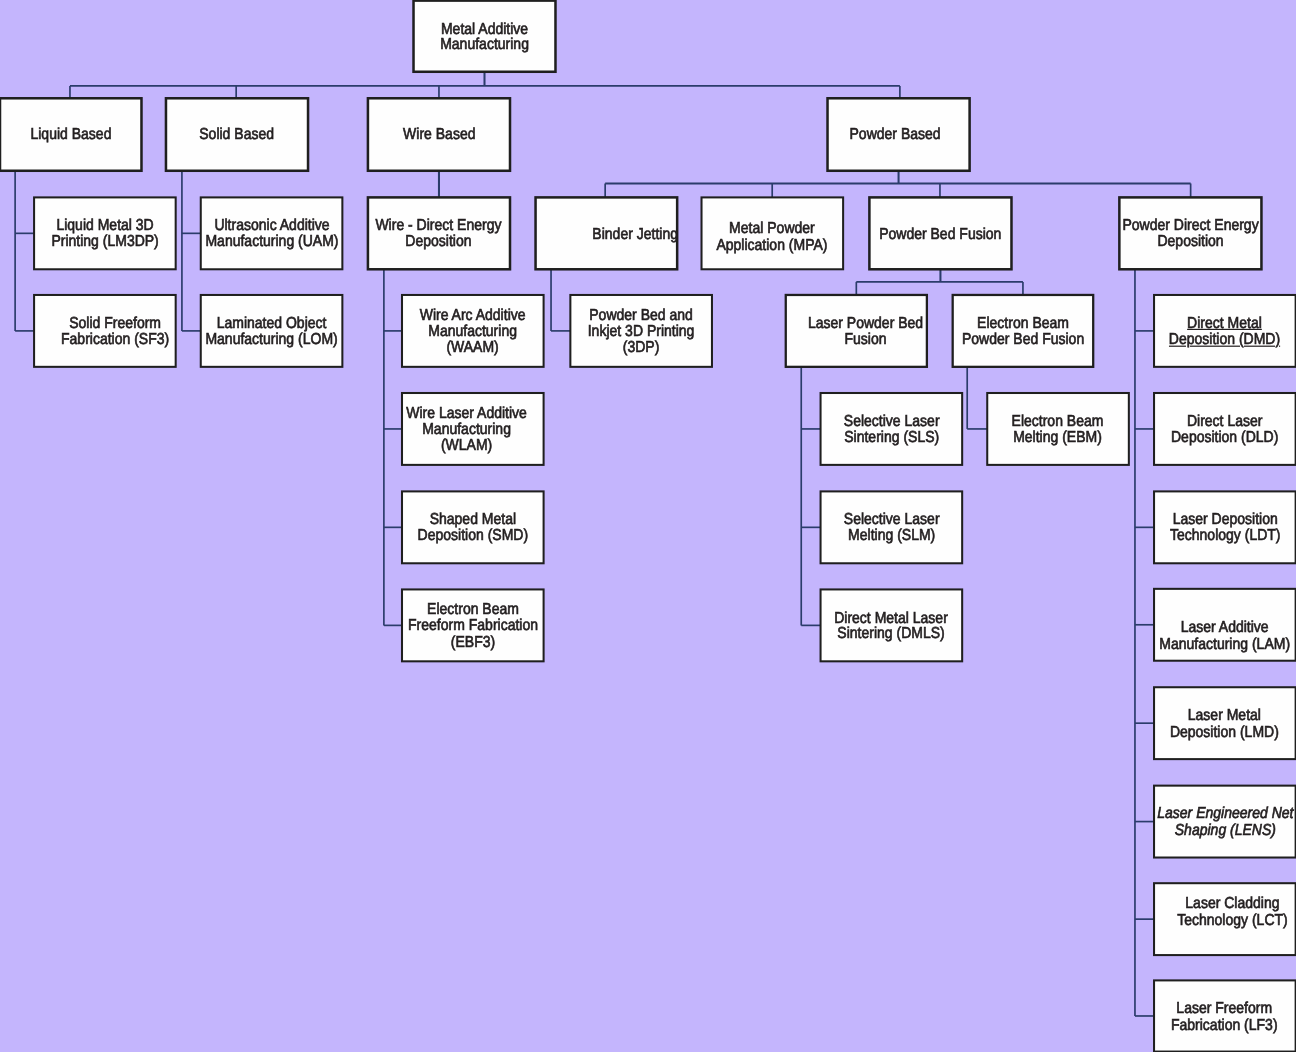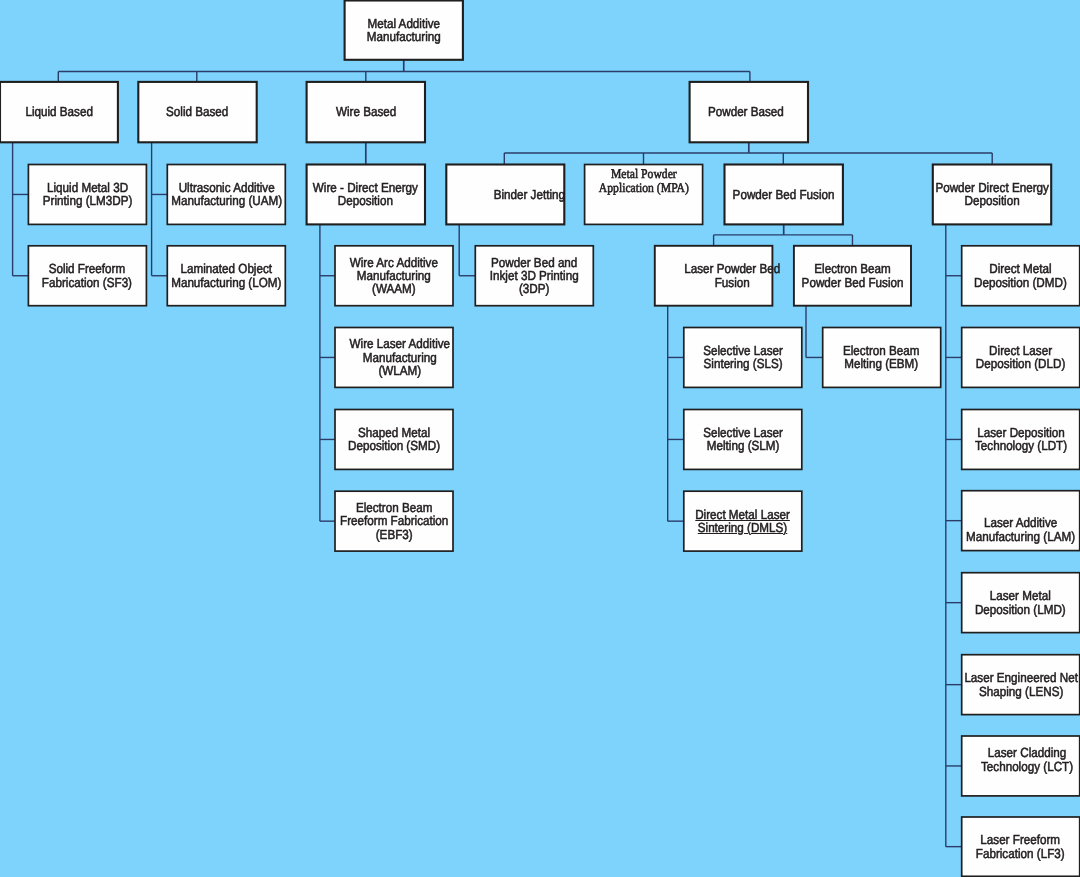--- a/index.html
+++ b/index.html
@@ -1,21 +1,21 @@
 <!DOCTYPE html>
 <html><head>
 <meta charset="utf-8">
 <title>Metal Additive Manufacturing Classification</title>
 <style>
   html,body{margin:0;padding:0;background:#fefefe;}
   body{width:1080px;height:877px;overflow:hidden;
        font-family:"Liberation Sans",sans-serif;color:#231f20;
        -webkit-font-smoothing:antialiased;
        text-rendering:geometricPrecision;}
-  #diagram{position:relative;width:1080px;height:877px;overflow:hidden;background:#7dd3fc;}
+  #diagram{position:relative;width:1080px;height:877px;overflow:hidden;background:#c4b5fd;}
   svg#graph{position:absolute;left:0;top:0;width:1080px;height:877px;}
   .node{position:absolute;box-sizing:border-box;
         display:flex;align-items:center;justify-content:center;z-index:2;}
   .node .lbl{display:block;text-align:center;white-space:pre;
              font-size:13.2px;line-height:13.45px;font-weight:400;
              transform:scaleX(0.885);transform-origin:center center;
              -webkit-text-stroke:0.56px #231f20;
              will-change:opacity;}
 </style>
 </head>
@@ -132,62 +132,62 @@
     <span class="lbl">Ultrasonic Additive
 Manufacturing (UAM)</span>
   </div>
   <div class="node" style="left:306.60px;top:164.50px;width:118.40px;height:59.90px;">
     <span class="lbl">Wire - Direct Energy
 Deposition</span>
   </div>
   <div class="node" style="left:446.30px;top:164.50px;width:118.00px;height:59.90px;padding-left:48px;">
     <span class="lbl">Binder Jetting</span>
   </div>
-  <div class="node" style="left:584.60px;top:159px;width:118.00px;height:43px;font-family:Liberation Serif, serif;">
+  <div class="node" style="left:584.60px;top:175px;width:118.00px;height:43px;">
     <span class="lbl">Metal Powder
 Application (MPA)</span>
   </div>
   <div class="node" style="left:724.50px;top:164.50px;width:118.40px;height:59.90px;">
     <span class="lbl">Powder Bed Fusion</span>
   </div>
   <div class="node" style="left:932.80px;top:164.50px;width:118.40px;height:59.90px;">
     <span class="lbl">Powder Direct Energy
 Deposition</span>
   </div>
-  <div class="node" style="left:28.40px;top:245.80px;width:118.00px;height:59.90px;">
+  <div class="node" style="left:28.40px;top:245.80px;width:118.00px;height:59.90px;justify-content:flex-end;">
     <span class="lbl">Solid Freeform
 Fabrication (SF3)</span>
   </div>
   <div class="node" style="left:167.30px;top:245.80px;width:118.00px;height:59.90px;">
     <span class="lbl">Laminated Object
 Manufacturing (LOM)</span>
   </div>
   <div class="node" style="left:335.00px;top:245.80px;width:118.00px;height:59.90px;">
     <span class="lbl">Wire Arc Additive
 Manufacturing
 (WAAM)</span>
   </div>
   <div class="node" style="left:475.30px;top:245.80px;width:118.00px;height:59.90px;">
     <span class="lbl">Powder Bed and
 Inkjet 3D Printing
 (3DP)</span>
   </div>
-  <div class="node" style="left:654.80px;top:245.80px;width:132px;height:59.90px;justify-content:flex-end;">
+  <div class="node" style="left:654.80px;top:245.80px;width:132px;height:59.90px;">
     <span class="lbl">Laser Powder Bed
 Fusion</span>
   </div>
   <div class="node" style="left:793.90px;top:245.80px;width:117.10px;height:59.90px;">
     <span class="lbl">Electron Beam
 Powder Bed Fusion</span>
   </div>
-  <div class="node" style="left:961.70px;top:245.80px;width:118.00px;height:59.90px;">
+  <div class="node" style="left:961.70px;top:245.80px;width:118.00px;height:59.90px;text-decoration:underline;">
     <span class="lbl">Direct Metal
 Deposition (DMD)</span>
   </div>
-  <div class="node" style="left:335.00px;top:327.50px;width:130px;height:59.90px;">
+  <div class="node" style="left:324px;top:327.50px;width:130px;height:59.90px;">
     <span class="lbl">Wire Laser Additive
 Manufacturing
 (WLAM)</span>
   </div>
   <div class="node" style="left:683.80px;top:327.50px;width:118.00px;height:59.90px;">
     <span class="lbl">Selective Laser
 Sintering (SLS)</span>
   </div>
   <div class="node" style="left:822.70px;top:327.50px;width:118.00px;height:59.90px;">
     <span class="lbl">Electron Beam
@@ -207,33 +207,33 @@
   </div>
   <div class="node" style="left:961.70px;top:409.50px;width:118.00px;height:59.90px;">
     <span class="lbl">Laser Deposition
 Technology (LDT)</span>
   </div>
   <div class="node" style="left:335.00px;top:491.20px;width:118.00px;height:59.90px;">
     <span class="lbl">Electron Beam
 Freeform Fabrication
 (EBF3)</span>
   </div>
-  <div class="node" style="left:683.80px;top:491.20px;width:118.00px;height:59.90px;text-decoration:underline;">
+  <div class="node" style="left:683.80px;top:491.20px;width:118.00px;height:59.90px;">
     <span class="lbl">Direct Metal Laser
 Sintering (DMLS)</span>
   </div>
   <div class="node" style="left:961.70px;top:490.70px;width:118.00px;height:78px;">
     <span class="lbl">Laser Additive
 Manufacturing (LAM)</span>
   </div>
   <div class="node" style="left:961.70px;top:572.70px;width:118.00px;height:59.90px;">
     <span class="lbl">Laser Metal
 Deposition (LMD)</span>
   </div>
-  <div class="node" style="left:961.70px;top:654.70px;width:118.00px;height:59.90px;">
+  <div class="node" style="left:961.70px;top:654.70px;width:118.00px;height:59.90px;font-style:italic;">
     <span class="lbl">Laser Engineered Net
 Shaping (LENS)</span>
   </div>
   <div class="node" style="left:961.70px;top:736.00px;width:118.00px;height:47px;padding-left:12px;">
     <span class="lbl">Laser Cladding
 Technology (LCT)</span>
   </div>
   <div class="node" style="left:961.70px;top:817.00px;width:118.00px;height:59.30px;">
     <span class="lbl">Laser Freeform
 Fabrication (LF3)</span>

